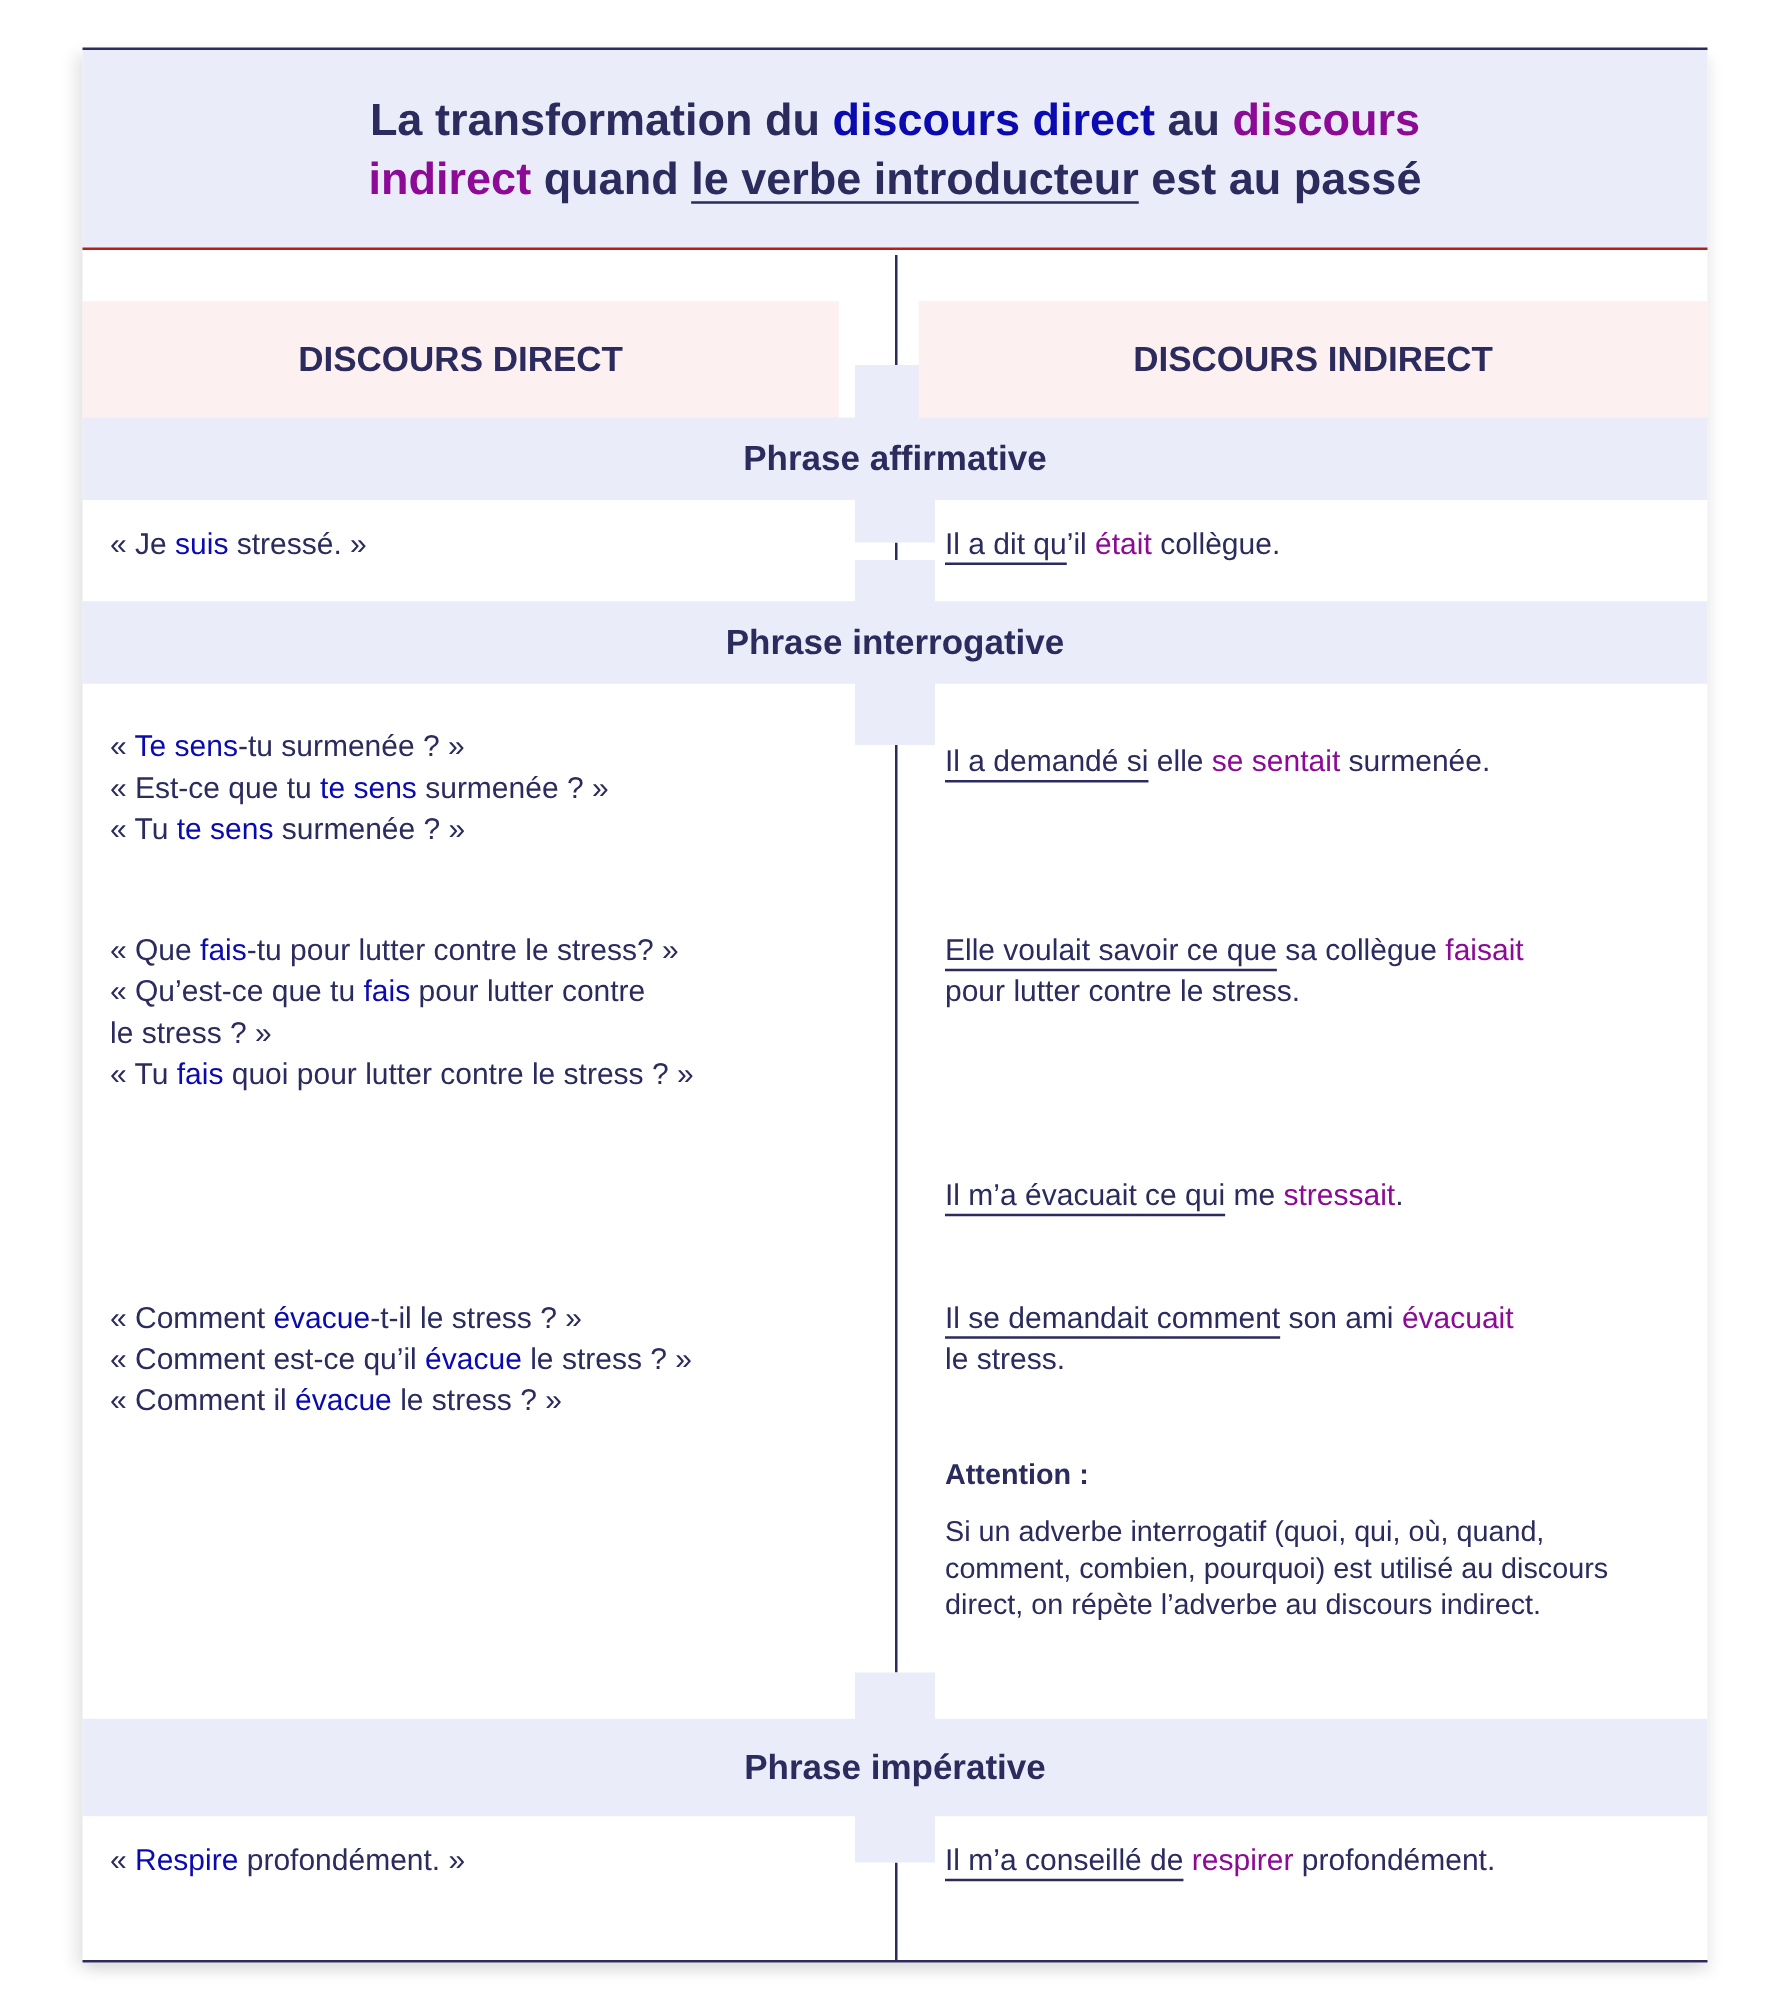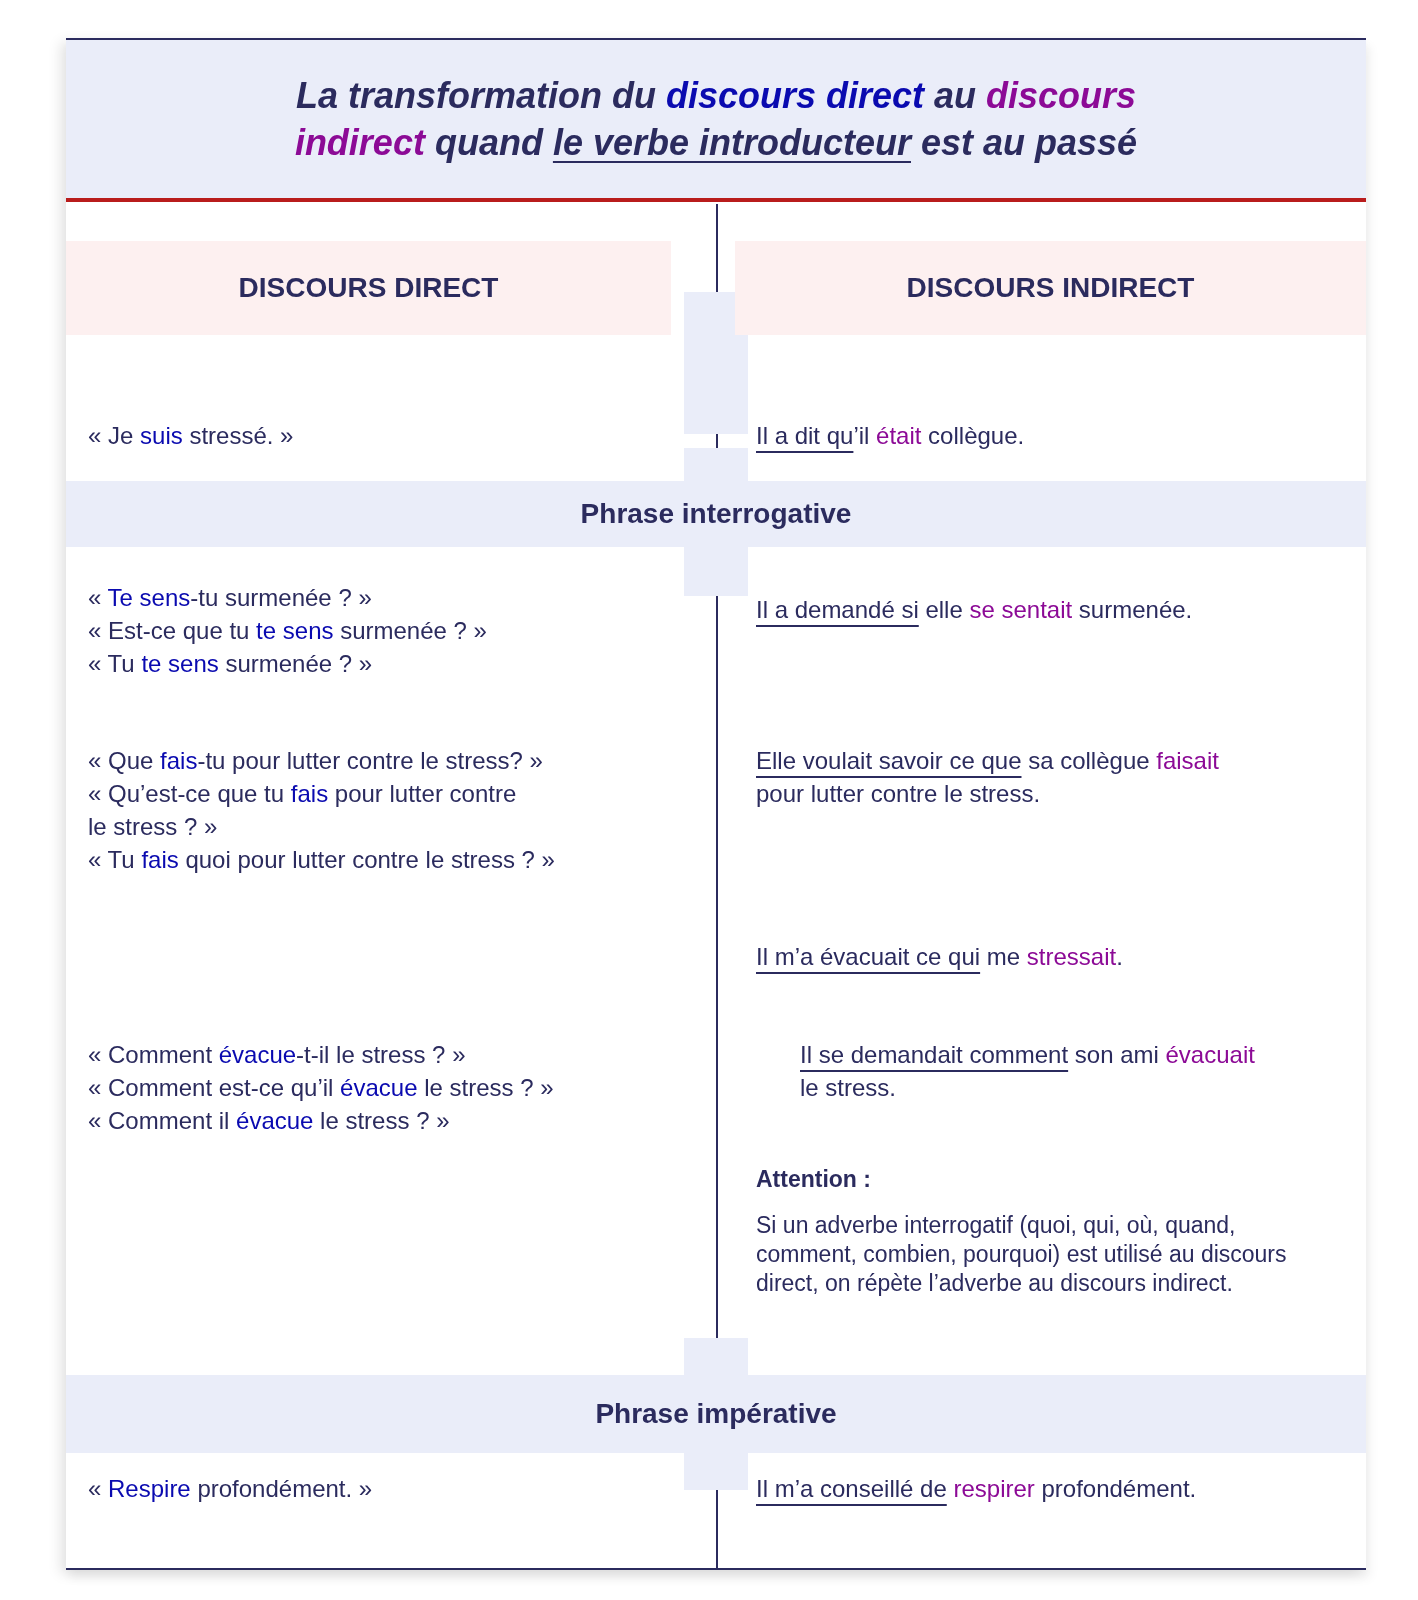--- a/index.html
+++ b/index.html
@@ -2,21 +2,21 @@
 <html><head>
   <meta charset="utf-8">
   <style>
     html, body { margin: 0; padding: 0; background: #ffffff; }
     body { width: 1418px; height: 1600px; position: relative; overflow: hidden;
            font-family: "Liberation Sans", "DejaVu Sans", sans-serif; color: #2b2b5e; }
     .card { position: absolute; left: 66px; top: 38px; width: 1300px; height: 1532px;
             background: #ffffff; box-shadow: -6px 4px 12px rgba(0,0,0,0.10), 4px 8px 10px rgba(0,0,0,0.06); }
     .topline { position: absolute; left: 0; top: 0; width: 1300px; height: 2px; background: #2b2b5e; }
     .header { position: absolute; left: 0; top: 2px; width: 1300px; height: 158px; background: #eaedf9;
-              border-bottom: 4px solid #b91c1c; display: flex; align-items: center; justify-content: center; font-style: italic; }
+              border-bottom: 2px solid #b91c1c; display: flex; align-items: center; justify-content: center; }
     .title { text-align: center; font-weight: bold; font-size: 36px; line-height: 47px; color: #2b2b5e; }
     .c-direct { color: #0a0ab0; }
     .c-indirect { color: #8c0a96; }
     .u { text-decoration: underline; text-decoration-thickness: 2px; text-underline-offset: 6px; }
 
     .vline { position: absolute; left: 650px; width: 2px; background: #2b2b5e; }
     .conn { position: absolute; left: 618px; width: 64px; background: #eaedf9; }
 
     .colhead { position: absolute; top: 203px; height: 94px; background: #fdf0f0;
                display: flex; align-items: center; justify-content: center;
@@ -54,20 +54,21 @@
   <div class="vline" style="top:558px;height:742px;"></div>
   <div class="vline" style="top:1452px;height:78px;"></div>
 
   <div class="conn" style="top:254px;height:142px;"></div>
   <div class="conn" style="top:410px;height:148px;"></div>
   <div class="conn" style="top:1300px;height:152px;"></div>
 
   <div class="colhead" style="left:0;width:605px;">DISCOURS DIRECT</div>
   <div class="colhead" style="left:669px;width:631px;">DISCOURS INDIRECT</div>
 
+  <div class="band" style="top:296px;height:66px;">Phrase affirmative</div>
   <div class="band" style="top:443px;height:66px;">Phrase interrogative</div>
   <div class="band" style="top:1337px;height:78px;">Phrase impérative</div>
 
   <div class="cell" style="left:22px;top:381px;">
       <span class="line"><span class="">« Je </span><span class="v-d">suis</span><span class=""> stressé. »</span></span>
     </div>
   <div class="cell" style="left:690px;top:381px;">
       <span class="line"><span class="ul">Il a dit qu</span><span class="">’il </span><span class="v-i">était</span><span class=""> collègue.</span></span>
     </div>
 
@@ -93,21 +94,21 @@
 
   <div class="cell" style="left:690px;top:902px;">
       <span class="line"><span class="ul">Il m’a évacuait ce qui</span><span class=""> me </span><span class="v-i">stressait</span><span class="">.</span></span>
     </div>
 
   <div class="cell" style="left:22px;top:1000px;">
       <span class="line"><span class="">« Comment </span><span class="v-d">évacue</span><span class="">-t-il le stress ? »</span></span>
       <span class="line"><span class="">« Comment est-ce qu’il </span><span class="v-d">évacue</span><span class=""> le stress ? »</span></span>
       <span class="line"><span class="">« Comment il </span><span class="v-d">évacue</span><span class=""> le stress ? »</span></span>
     </div>
-  <div class="cell" style="left:690px;top:1000px;margin-left:44px;">
+  <div class="cell" style="left:690px;top:1000px;">
       <span class="line"><span class="ul">Il se demandait comment</span><span class=""> son ami </span><span class="v-i">évacuait</span></span>
       <span class="line"><span class="">le stress.</span></span>
     </div>
 
   <div class="note-title" style="left:690px;top:1128px;">Attention :</div>
   <div class="note-body" style="left:690px;top:1173px;">Si un adverbe interrogatif (quoi, qui, où, quand, comment, combien, pourquoi) est utilisé au discours direct, on répète l’adverbe au discours indirect.</div>
 
   <div class="cell" style="left:22px;top:1434px;">
       <span class="line"><span class="">« </span><span class="v-d">Respire</span><span class=""> profondément. »</span></span>
     </div>

